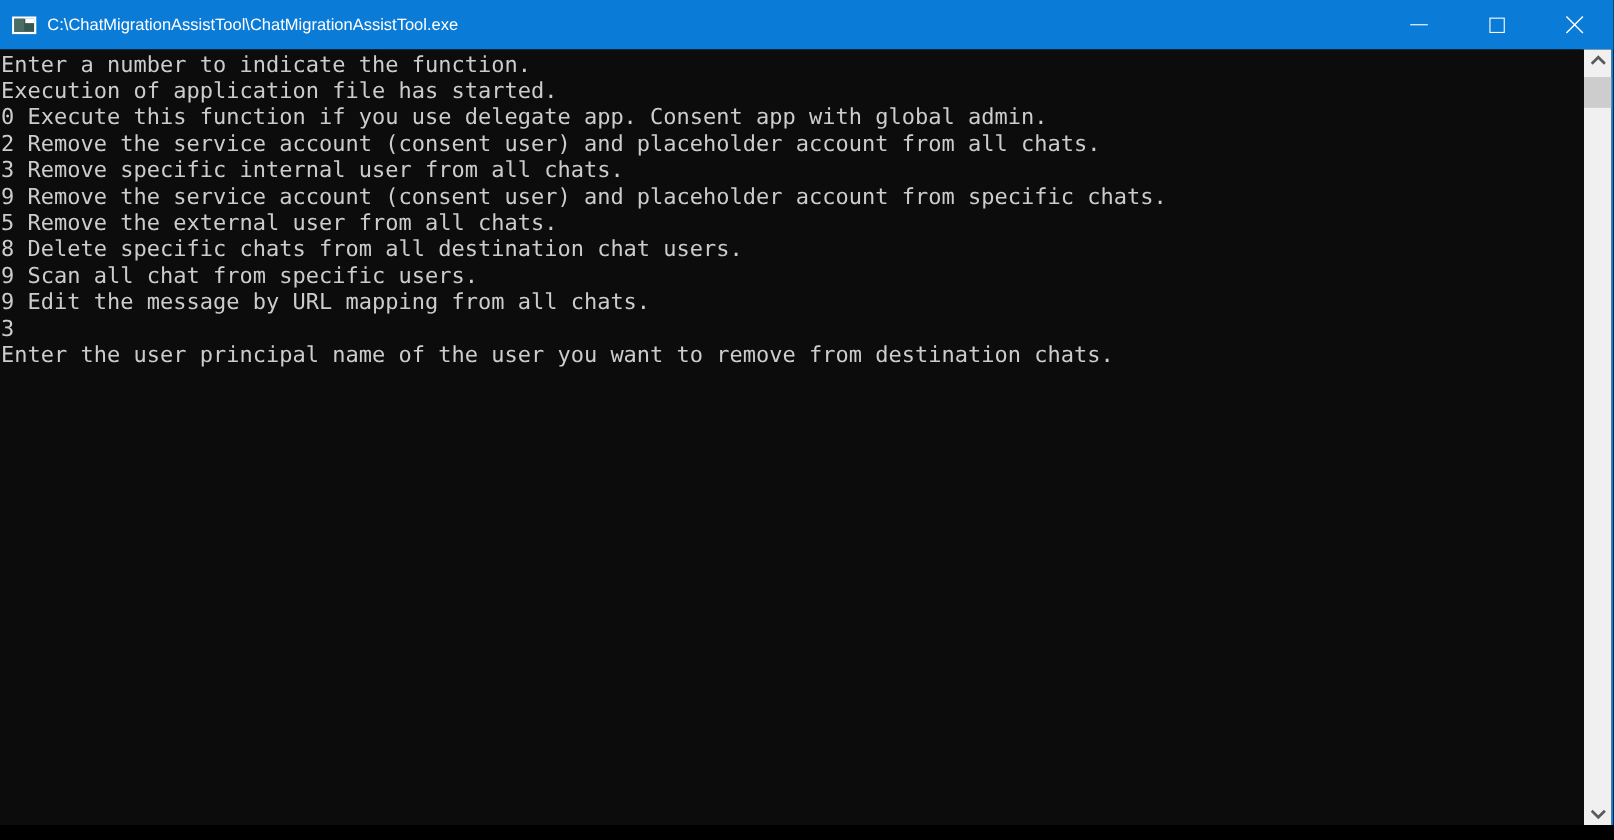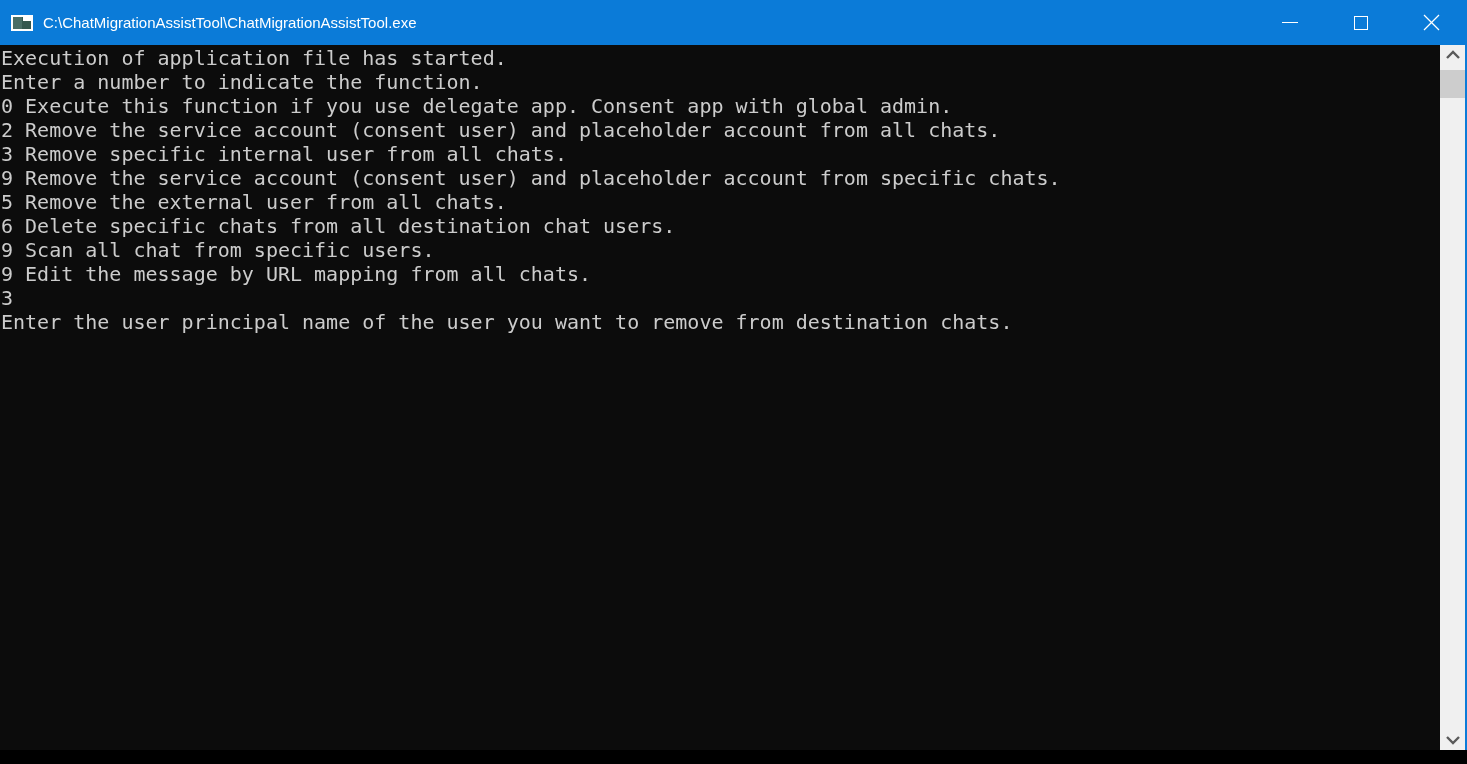--- a/index.html
+++ b/index.html
@@ -146,28 +146,28 @@
       <div class="caption-btn" title="close">
         <svg width="17" height="17" viewBox="0 0 17 17">
           <line x1="1" y1="1" x2="16" y2="16" stroke="#ffffff" stroke-width="1.3"></line>
           <line x1="16" y1="1" x2="1" y2="16" stroke="#ffffff" stroke-width="1.3"></line>
         </svg>
       </div>
     </div>
   </div>
 
   <div class="console">
+    <div class="console-line">Enter a number to indicate the function.</div>
     <div class="console-line">Execution of application file has started.</div>
-    <div class="console-line">Enter a number to indicate the function.</div>
     <div class="console-line">0 Execute this function if you use delegate app. Consent app with global admin.</div>
     <div class="console-line">2 Remove the service account (consent user) and placeholder account from all chats.</div>
     <div class="console-line">3 Remove specific internal user from all chats.</div>
     <div class="console-line">9 Remove the service account (consent user) and placeholder account from specific chats.</div>
     <div class="console-line">5 Remove the external user from all chats.</div>
-    <div class="console-line">6 Delete specific chats from all destination chat users.</div>
+    <div class="console-line">8 Delete specific chats from all destination chat users.</div>
     <div class="console-line">9 Scan all chat from specific users.</div>
     <div class="console-line">9 Edit the message by URL mapping from all chats.</div>
     <div class="console-line">3</div>
     <div class="console-line">Enter the user principal name of the user you want to remove from destination chats.</div>
   </div>
 
   <div class="scrollbar">
     <div class="scroll-arrow up">
       <svg width="16" height="10" viewBox="0 0 16 10">
         <polyline points="2,8 8,2 14,8" fill="none" stroke="#5a5a5a" stroke-width="2.4"></polyline>

